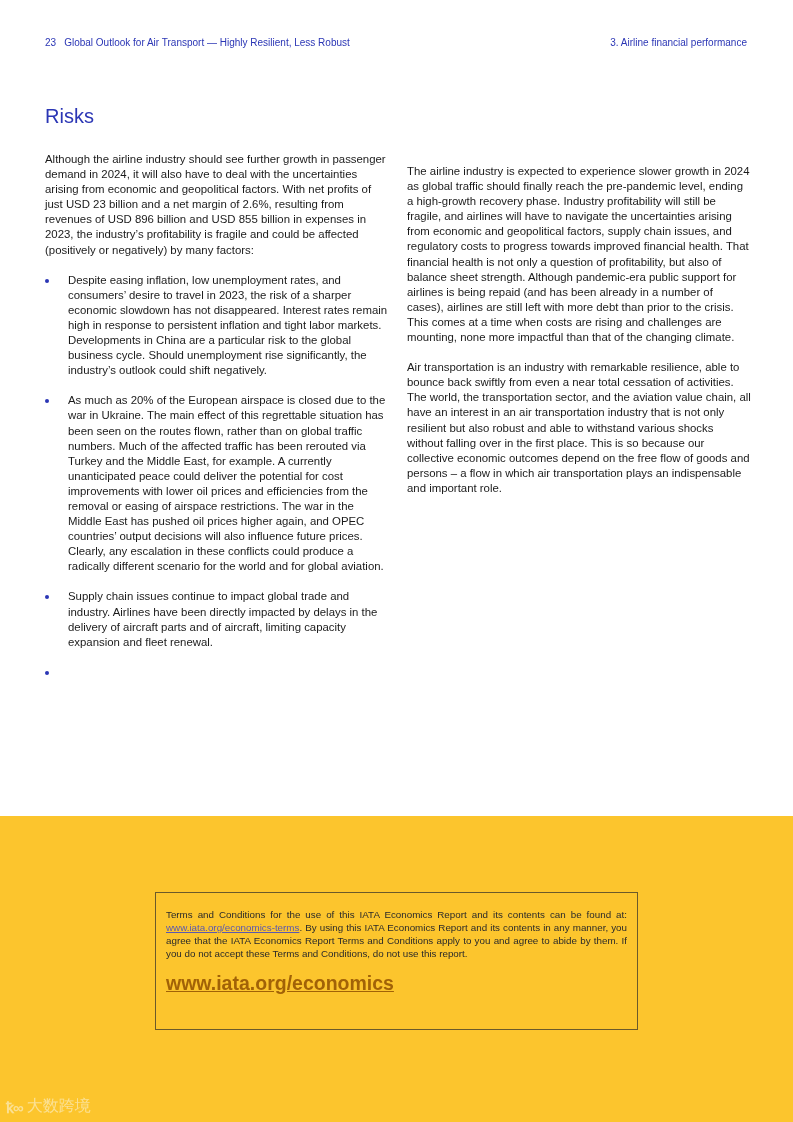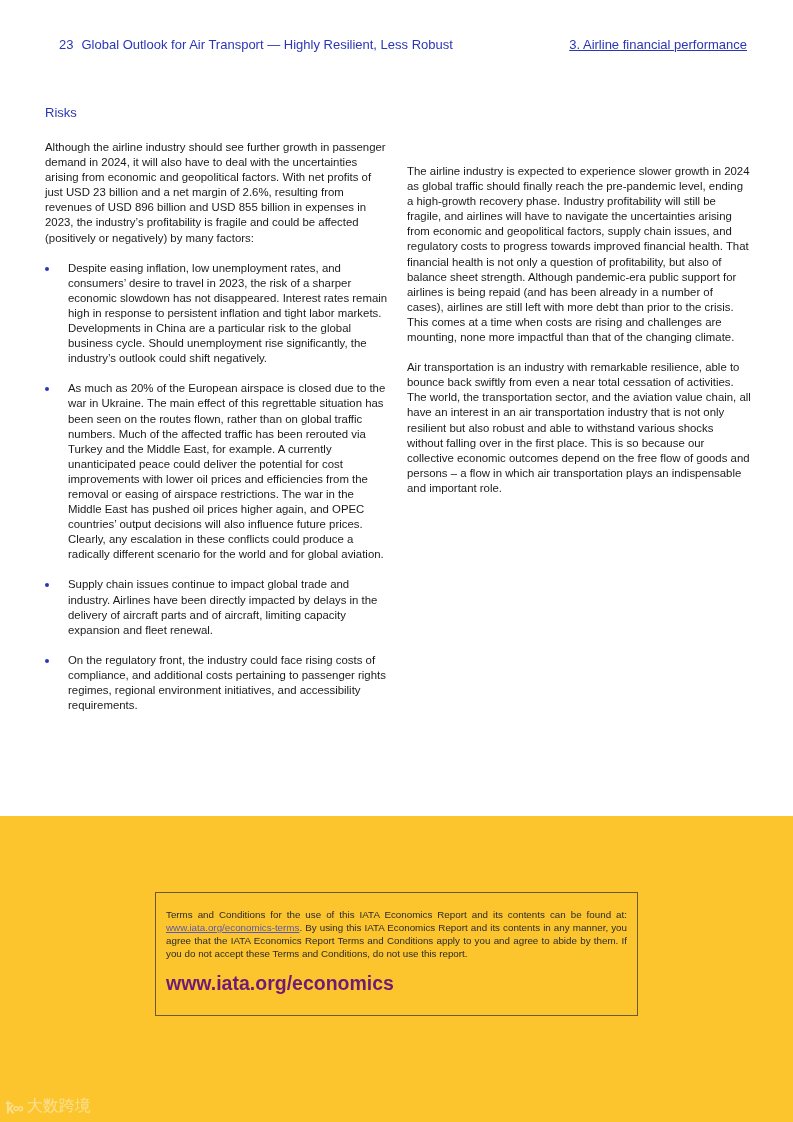--- a/index.html
+++ b/index.html
@@ -1,46 +1,46 @@
 <!DOCTYPE html>
 <html><head>
 <meta charset="utf-8">
 <style>
   * { margin: 0; padding: 0; box-sizing: border-box; }
   html, body { width: 793px; height: 1122px; background: #ffffff; overflow: hidden; }
   body { position: relative; font-family: "Liberation Sans", sans-serif; color: #1a1a1a; }
 
-  .header { position: absolute; top: 37px; left: 59px; right: 46px; height: 12px;
-            font-size: 13px; color: #2b36b5; }
+  .header { position: absolute; top: 37px; left: 45px; right: 46px; height: 12px;
+            font-size: 10px; color: #2b36b5; }
   .header .left { position: absolute; left: 0; top: 0; white-space: nowrap; }
   .header .left .num { margin-right: 8px; }
-  .header .right { position: absolute; right: 0; top: 0; white-space: nowrap; text-decoration: underline; }
+  .header .right { position: absolute; right: 0; top: 0; white-space: nowrap; }
 
-  .section-title { position: absolute; top: 105px; left: 45px; font-size: 13px;
+  .section-title { position: absolute; top: 105px; left: 45px; font-size: 20px;
                    color: #2b36b5; font-weight: normal; }
 
   .col { position: absolute; font-size: 11.4px; line-height: 15.1px; color: #1a1a1a; }
-  .col-left { top: 140px; left: 45px; width: 345px; }
+  .col-left { top: 152px; left: 45px; width: 345px; }
   .col-right { top: 140px; left: 407px; width: 345px; margin-top: 24px; }
 
   .para { margin-bottom: 15px; }
   .bullets { list-style: none; }
   .bullet-item { position: relative; padding-left: 23px; margin-bottom: 15px; }
   .bullet-dot { position: absolute; left: 0; top: 6px; width: 4px; height: 4px;
                 border-radius: 50%; background: #2b36b5; }
 
   .yellow-band { position: absolute; left: 0; top: 816px; width: 793px; height: 306px;
                  background: #fcc52d; }
 
-  .terms-box { position: absolute; left: 155px; top: 892px; width: 483px; height: 124px;
+  .terms-box { position: absolute; left: 155px; top: 892px; width: 483px; height: 138px;
                border: 1px solid #6b5a2a; padding: 15px 10px 0 10px; }
   .terms-text { font-size: 9.8px; line-height: 13px; color: #2a2a2a; text-align: justify; }
   .terms-link { color: #5a58b0; text-decoration: underline; }
   .big-link { display: inline-block; margin-top: 12px; font-size: 19.5px; font-weight: bold;
-              color: #701a75; }
+              color: #a16207; text-decoration: underline; }
 
   .watermark { position: absolute; left: 6px; top: 1096px; font-size: 16px; color: #fbe4a0;
                opacity: 0.9; white-space: nowrap; display: flex; align-items: center; gap: 4px; }
   .watermark .logo-mark { font-size: 15px; font-weight: bold; letter-spacing: -1px; }
 </style>
 </head>
 <body>
 
 <div class="header">
   <div class="left">
@@ -61,21 +61,20 @@
     <li class="bullet-item">
       <span class="bullet-dot"></span>
       <span>As much as 20% of the European airspace is closed due to the war in Ukraine. The main effect of this regrettable situation has been seen on the routes flown, rather than on global traffic numbers. Much of the affected traffic has been rerouted via Turkey and the Middle East, for example. A currently unanticipated peace could deliver the potential for cost improvements with lower oil prices and efficiencies from the removal or easing of airspace restrictions. The war in the Middle East has pushed oil prices higher again, and OPEC countries’ output decisions will also influence future prices. Clearly, any escalation in these conflicts could produce a radically different scenario for the world and for global aviation.</span>
     </li>
     <li class="bullet-item">
       <span class="bullet-dot"></span>
       <span>Supply chain issues continue to impact global trade and industry. Airlines have been directly impacted by delays in the delivery of aircraft parts and of aircraft, limiting capacity expansion and fleet renewal.</span>
     </li>
     <li class="bullet-item">
       <span class="bullet-dot"></span>
-      <span>On the regulatory front, the industry could face rising costs of compliance, and additional costs pertaining to passenger rights regimes, regional environment initiatives, and accessibility requirements.</span>
     </li>
   </ul>
 </div>
 
 <div class="col col-right">
   <p class="para">The airline industry is expected to experience slower growth in 2024 as global traffic should finally reach the pre-pandemic level, ending a high-growth recovery phase. Industry profitability will still be fragile, and airlines will have to navigate the uncertainties arising from economic and geopolitical factors, supply chain issues, and regulatory costs to progress towards improved financial health. That financial health is not only a question of profitability, but also of balance sheet strength. Although pandemic-era public support for airlines is being repaid (and has been already in a number of cases), airlines are still left with more debt than prior to the crisis. This comes at a time when costs are rising and challenges are mounting, none more impactful than that of the changing climate.</p>
   <p class="para">Air transportation is an industry with remarkable resilience, able to bounce back swiftly from even a near total cessation of activities. The world, the transportation sector, and the aviation value chain, all have an interest in an air transportation industry that is not only resilient but also robust and able to withstand various shocks without falling over in the first place. This is so because our collective economic outcomes depend on the free flow of goods and persons – a flow in which air transportation plays an indispensable and important role.</p>
 </div>
 
 <div class="yellow-band"></div>

